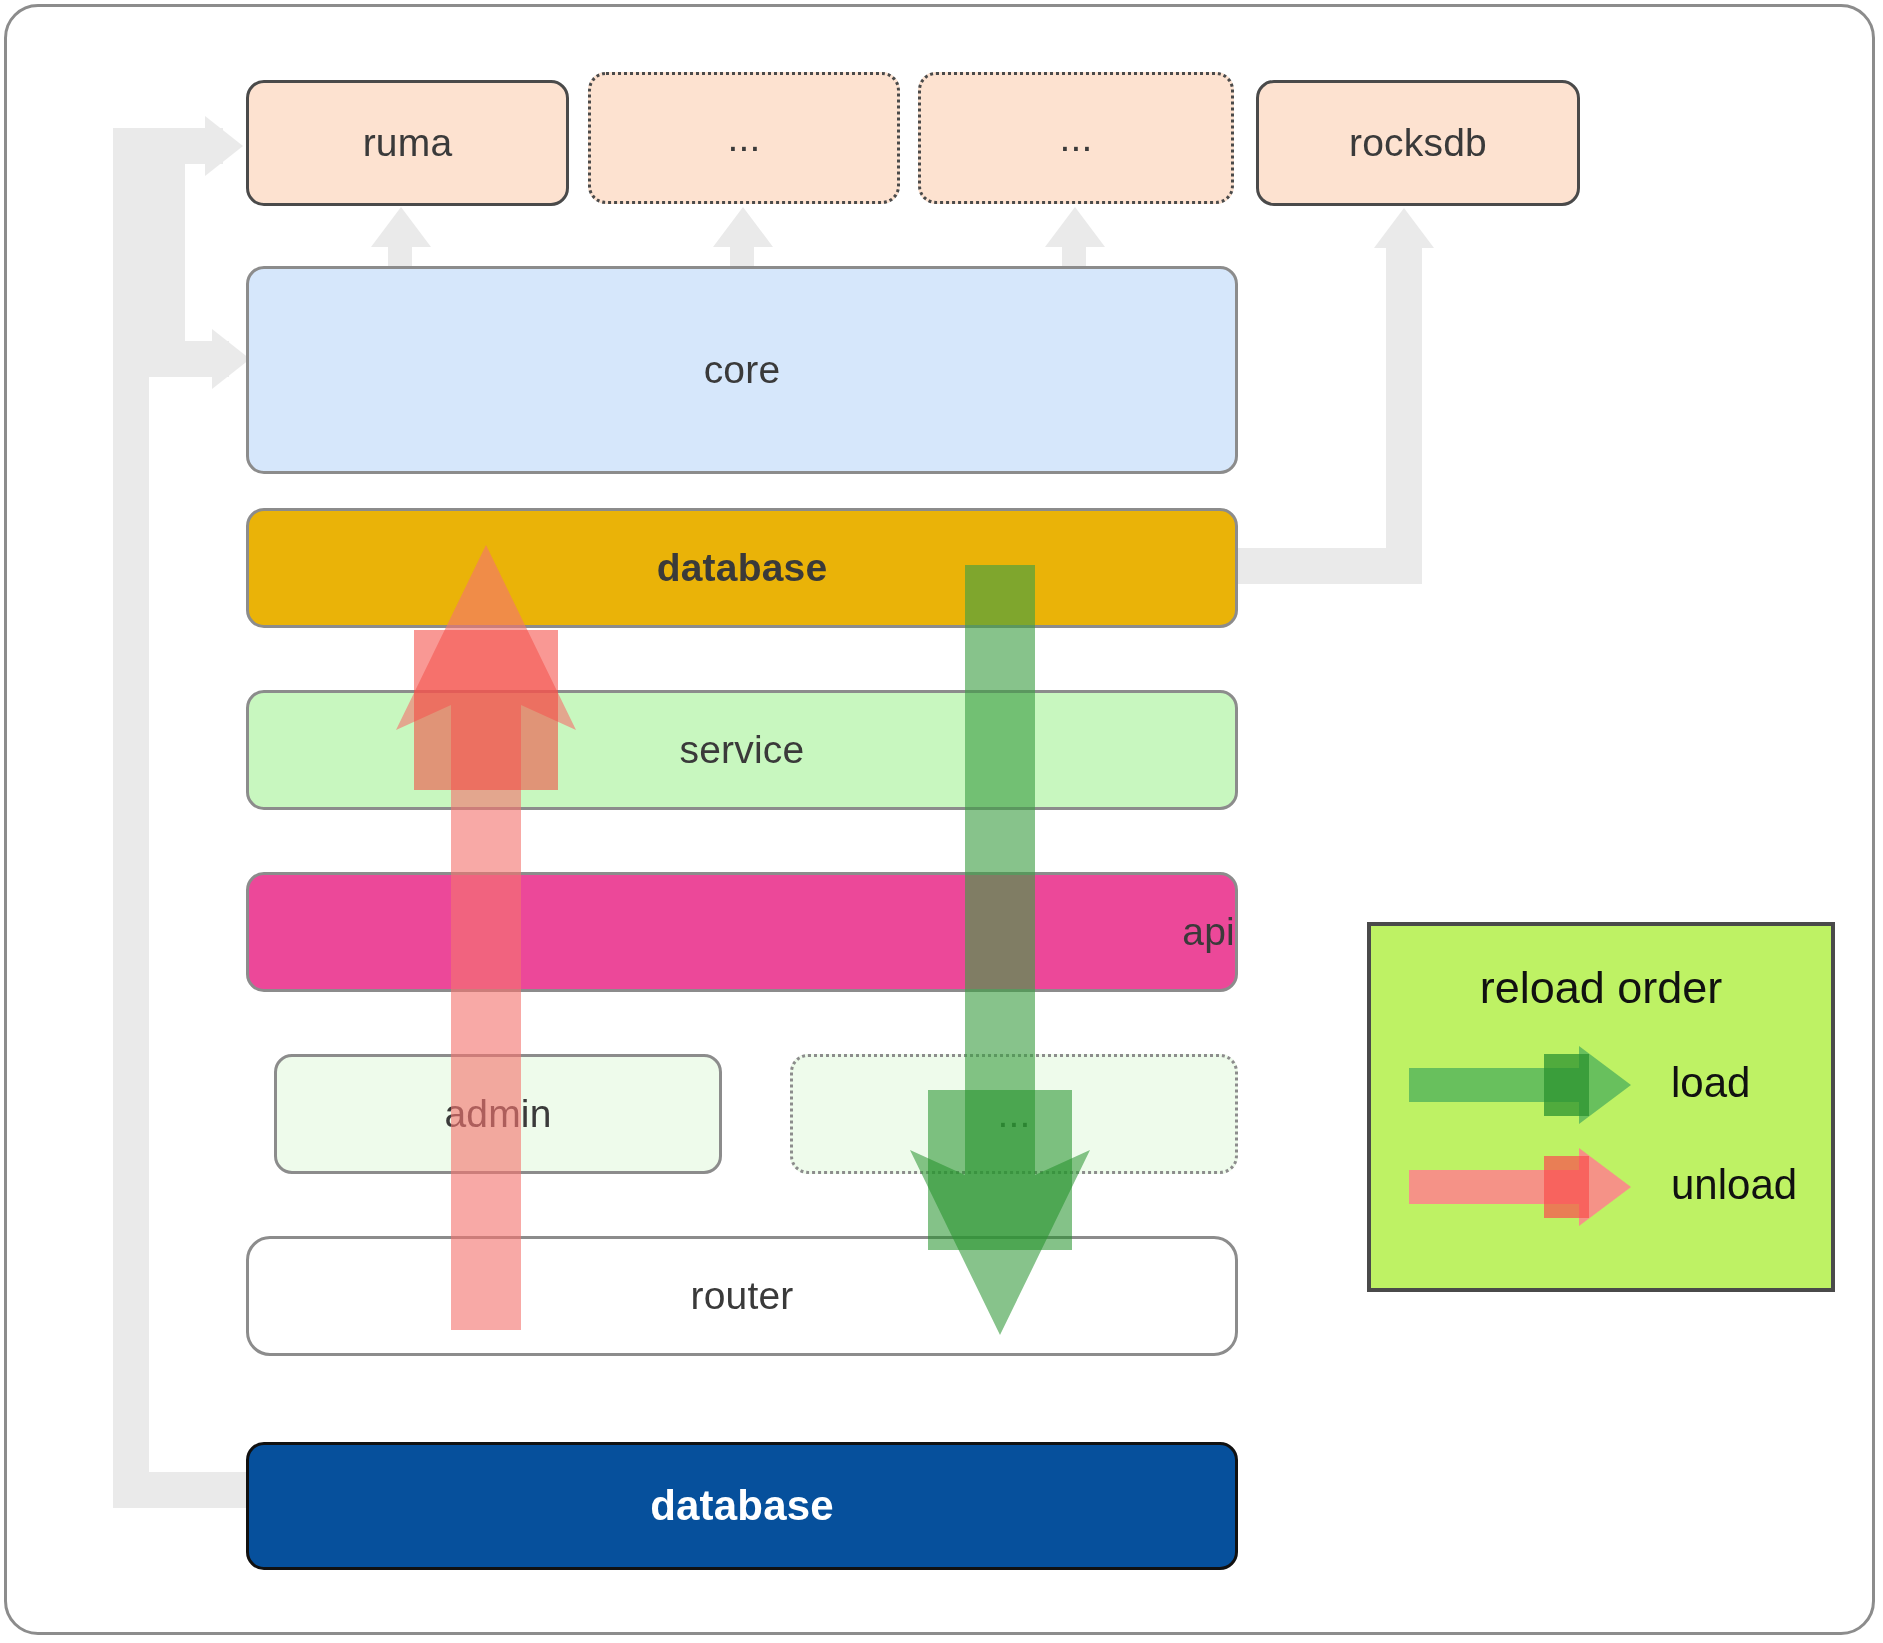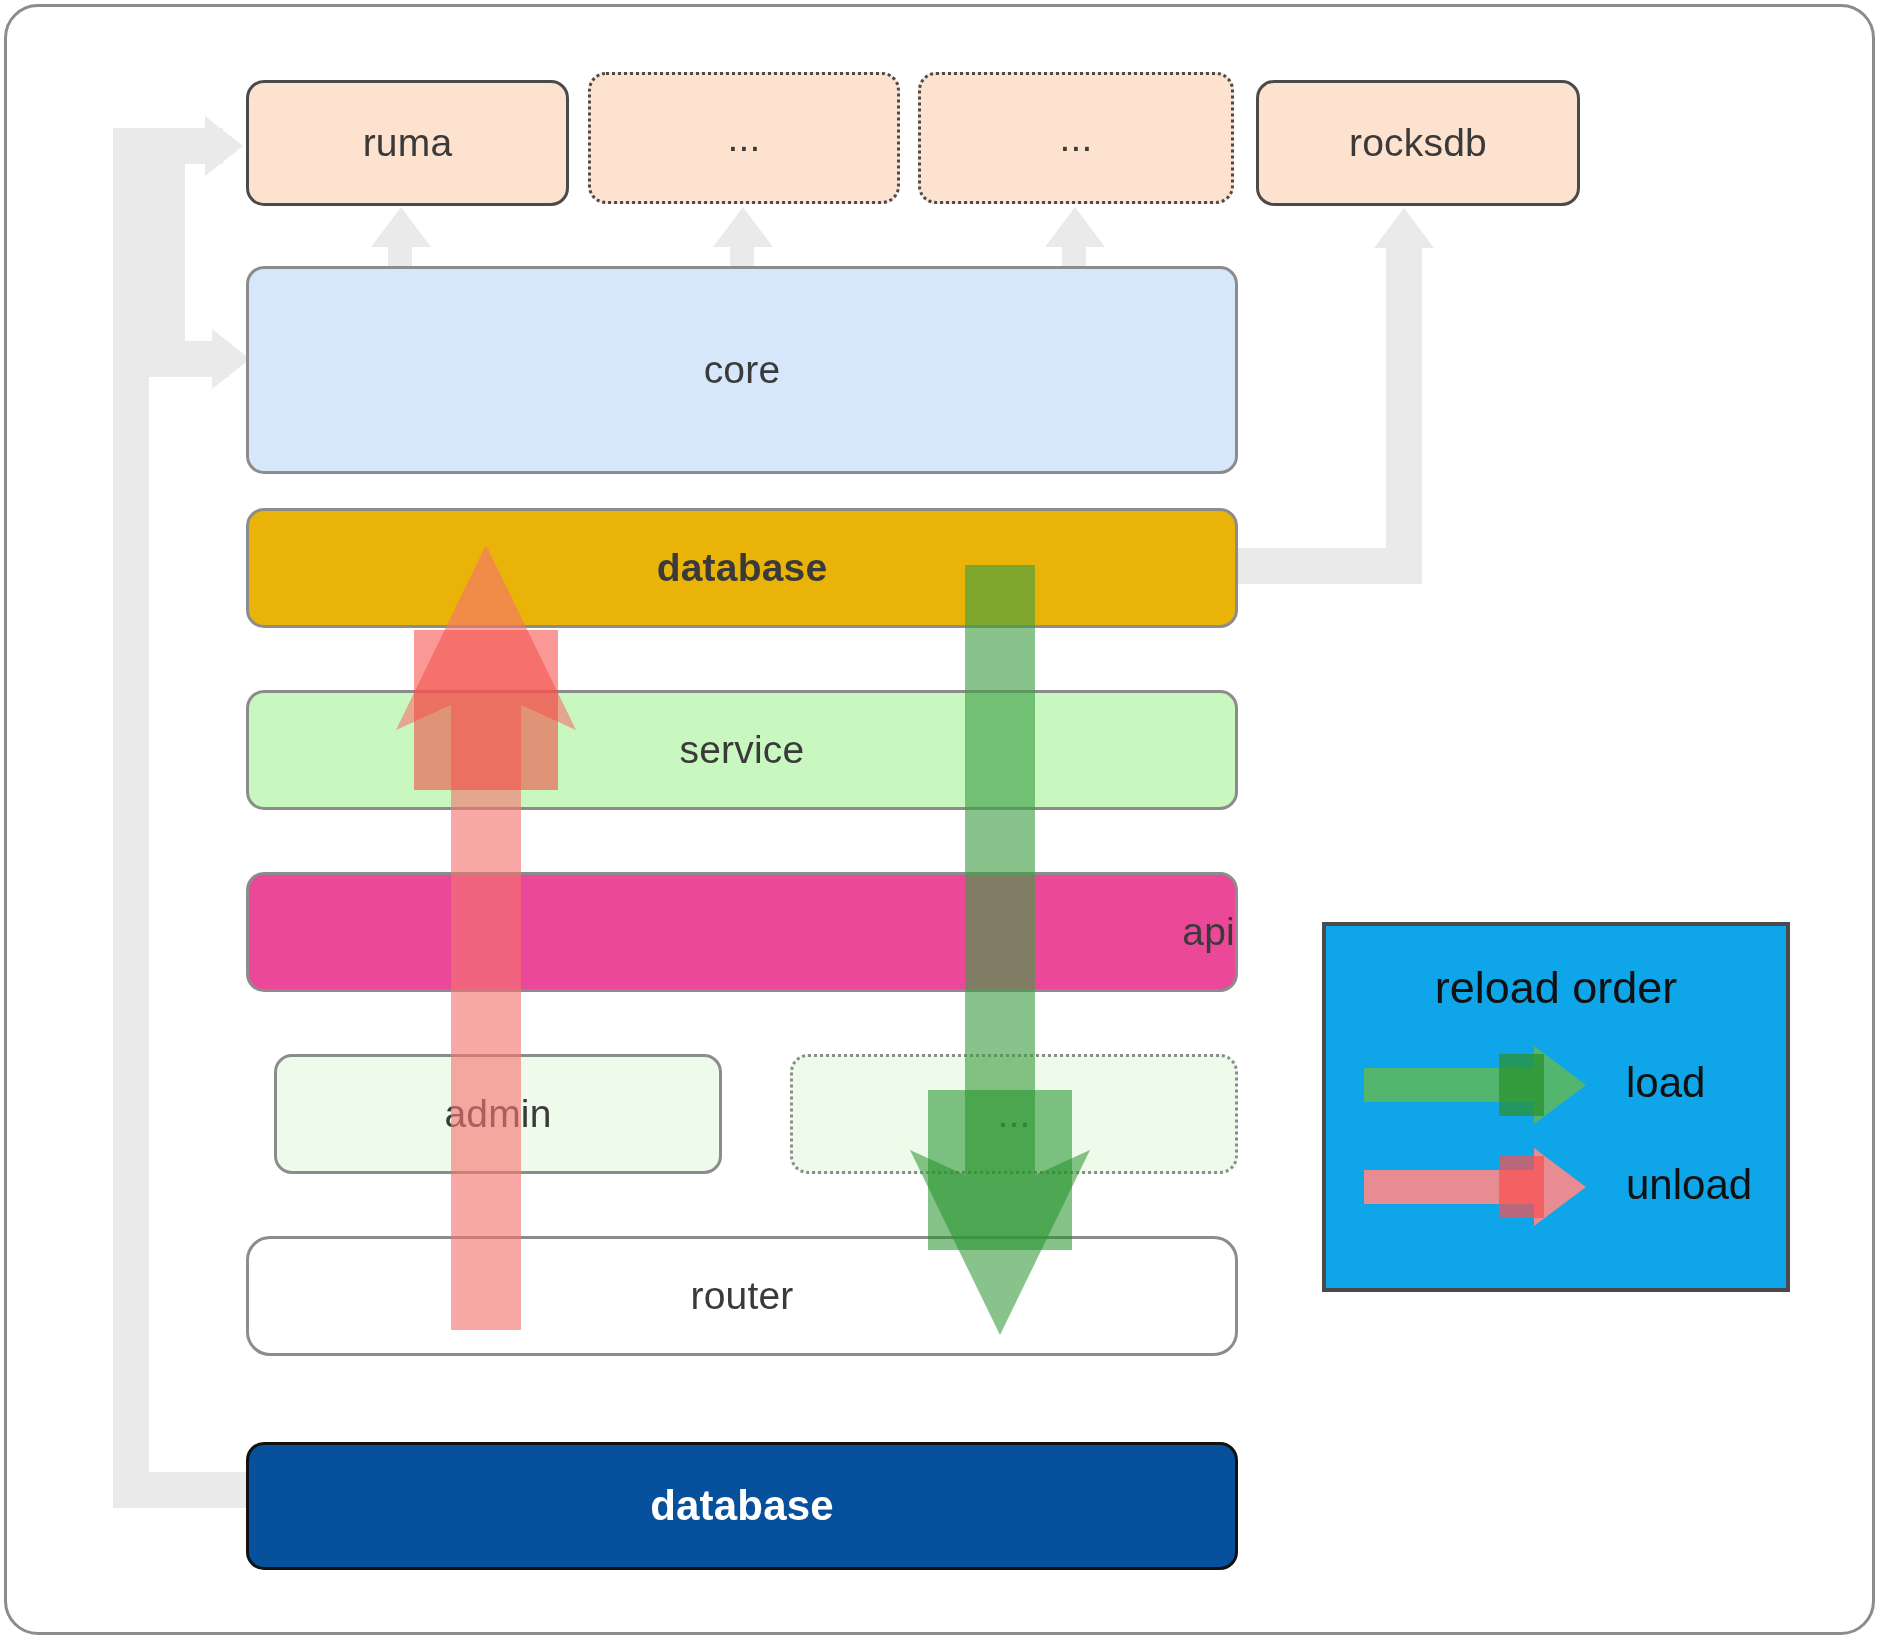--- a/index.html
+++ b/index.html
@@ -100,24 +100,25 @@
     z-index: 1;
   }
 
   
   .flow { position: absolute; z-index: 8; }
   .flow svg { display: block; overflow: visible; }
 
   
   .legend {
     position: absolute;
-    background: #0ea5e9;
+    background: #bef264;
     border: 4px solid #4a4a4a;
     box-sizing: border-box;
     z-index: 9;
+    margin-left: 45px;
   }
   .legend-title {
     position: absolute;
     width: 100%;
     text-align: center;
     top: 36px;
     font-size: 45px;
     color: #111111;
   }
   .legend-row-label {

